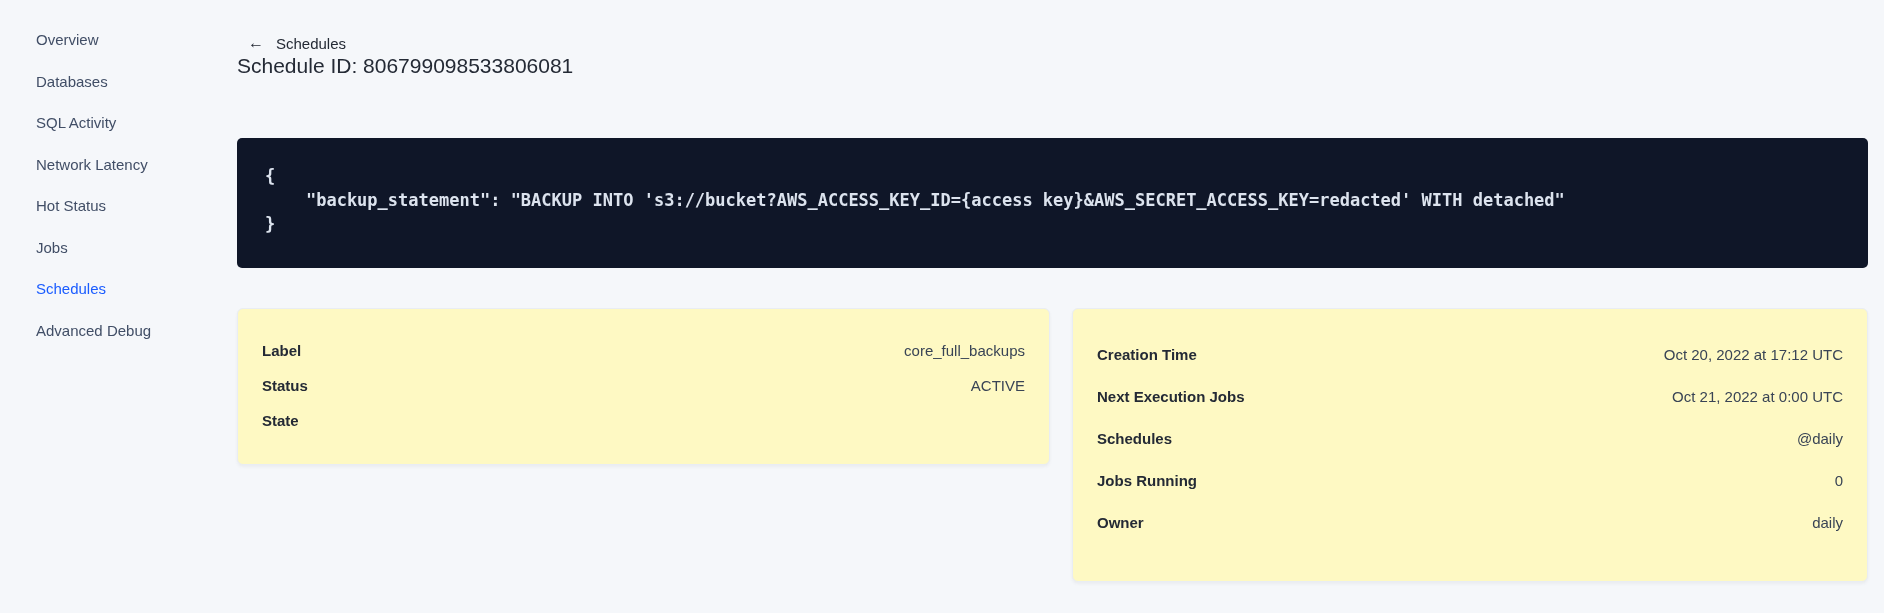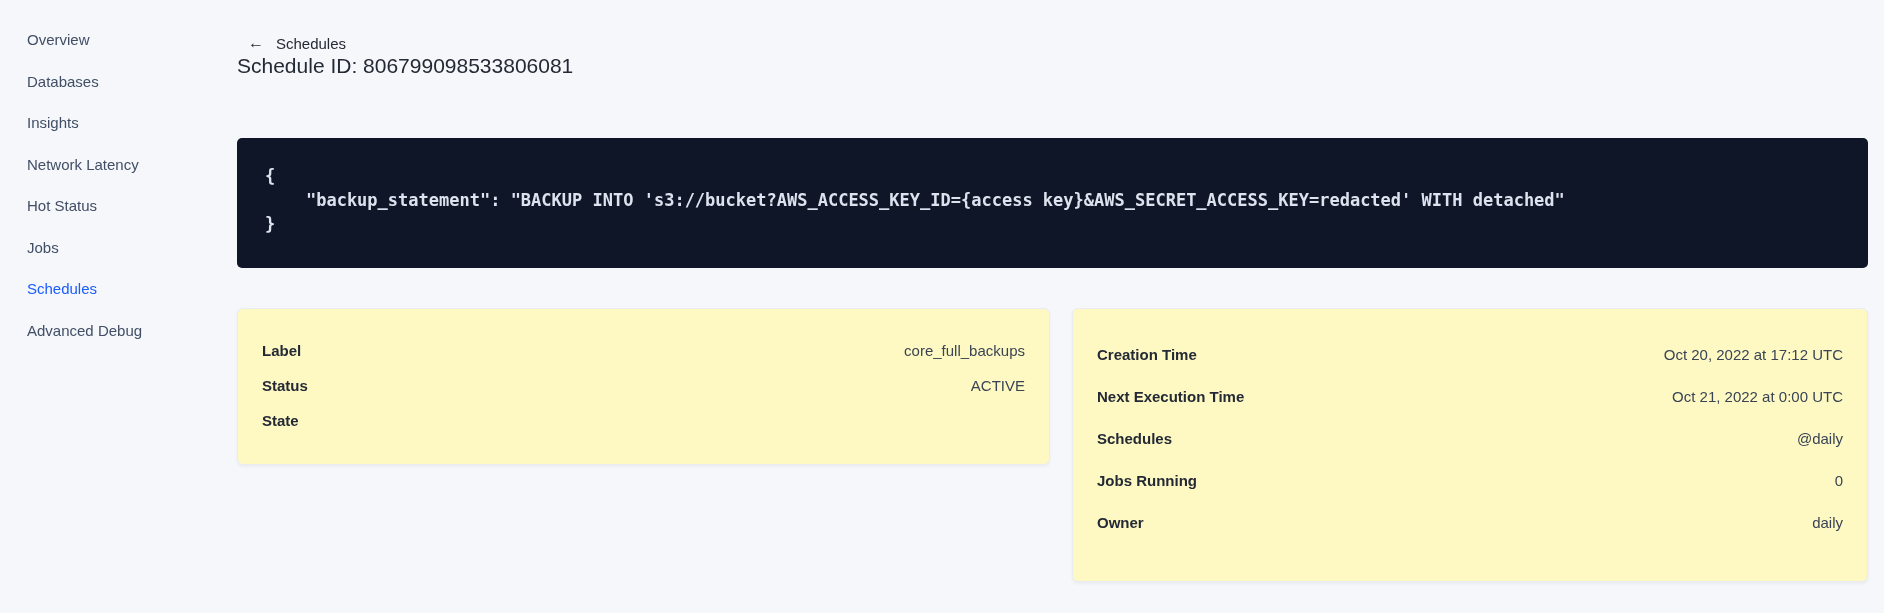--- a/index.html
+++ b/index.html
@@ -12,21 +12,21 @@
   }
   
   .sidebar {
     position: absolute; left: 0; top: 0;
     width: 237px; height: 613px;
     padding-top: 19px;
   }
   .nav-item {
     height: 41.5px;
     display: flex; align-items: center;
-    padding-left: 27px;
+    padding-left: 36px;
     font-size: 15px;
     color: #414e66;
     cursor: pointer;
     white-space: nowrap;
   }
   .nav-item.active { color: #1a5cff; }
   
   .main {
     position: absolute; left: 237px; top: 0;
     width: 1631px; height: 613px;
@@ -88,21 +88,21 @@
   .row-value {
     font-size: 15px; color: #394455; text-align: right;
   }
 </style>
 </head>
 <body>
 
 <nav class="sidebar">
   <div class="nav-item">Overview</div>
   <div class="nav-item">Databases</div>
-  <div class="nav-item">Insights</div>
+  <div class="nav-item">SQL Activity</div>
   <div class="nav-item">Network Latency</div>
   <div class="nav-item">Hot Status</div>
   <div class="nav-item">Jobs</div>
   <div class="nav-item active">Schedules</div>
   <div class="nav-item">Advanced Debug</div>
 </nav>
 
 <main class="main">
 
   <div class="back-row">
@@ -134,21 +134,21 @@
         <span class="row-value"></span>
       </div>
     </div>
 
     <div class="card card-right">
       <div class="detail-row">
         <span class="row-label">Creation Time</span>
         <span class="row-value">Oct 20, 2022 at 17:12 UTC</span>
       </div>
       <div class="detail-row">
-        <span class="row-label">Next Execution Time</span>
+        <span class="row-label">Next Execution Jobs</span>
         <span class="row-value">Oct 21, 2022 at 0:00 UTC</span>
       </div>
       <div class="detail-row">
         <span class="row-label">Schedules</span>
         <span class="row-value">@daily</span>
       </div>
       <div class="detail-row">
         <span class="row-label">Jobs Running</span>
         <span class="row-value">0</span>
       </div>

